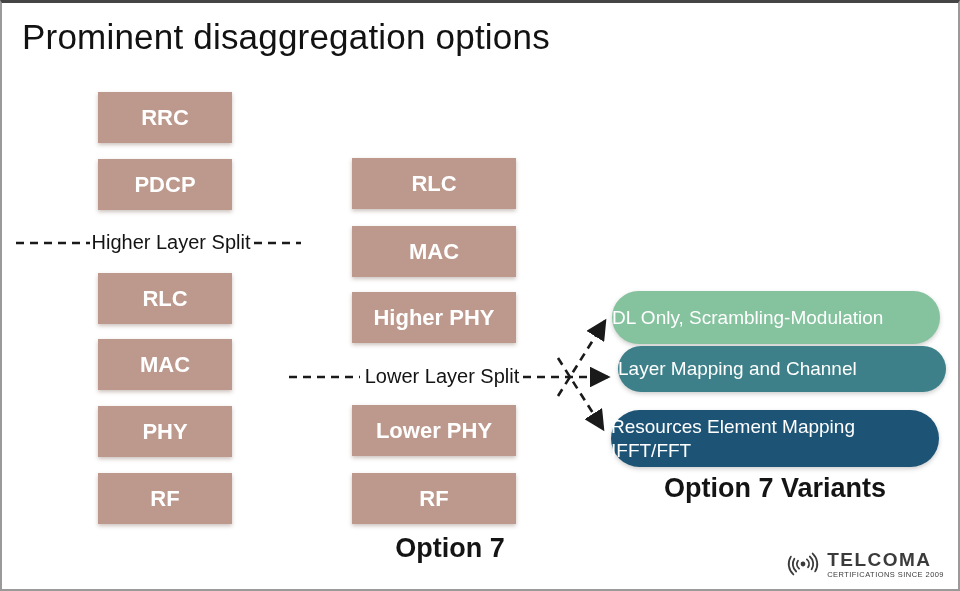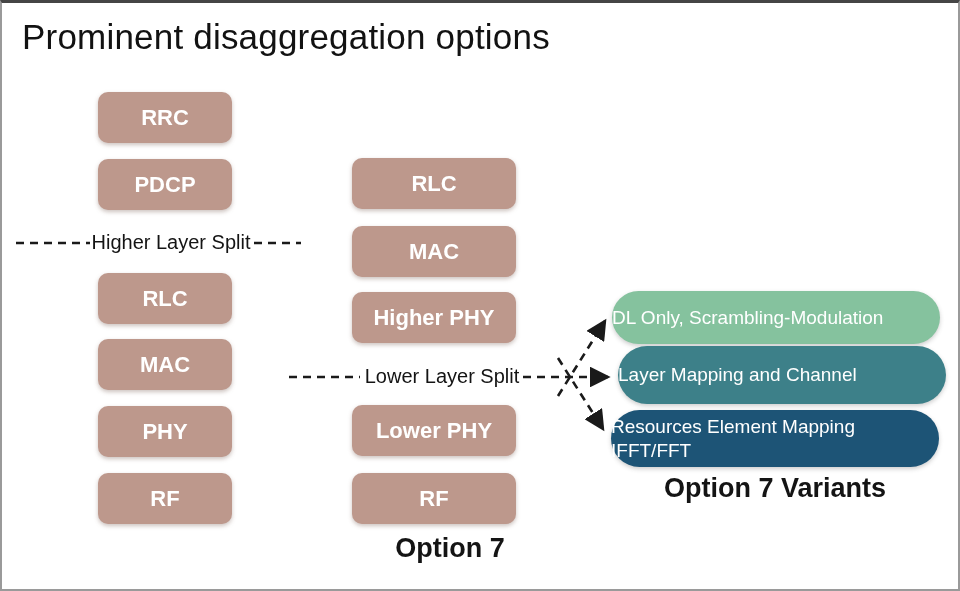--- a/index.html
+++ b/index.html
@@ -11,21 +11,21 @@
   }
   .title {
     position:absolute; left:20px; top:14px;
     font-size:35px; font-weight:400; color:#121212; letter-spacing:0.2px;
   }
   .arrow-layer { position:absolute; left:0; top:0; width:960px; height:591px; pointer-events:none; }
   .dash { stroke:#1a1a1a; stroke-width:2.6; stroke-dasharray:8 6; fill:none; }
 
   .stack-box {
     position:absolute; width:134px; height:51px; background:#bd988c;
-    border-radius:10px; color:#ffffff; font-size:22px; font-weight:700;
+    border-radius:0; color:#ffffff; font-size:22px; font-weight:700;
     display:flex; align-items:center; justify-content:center;
     box-shadow:0 2px 4px rgba(110,80,70,0.35); text-align:center;
   }
   .col2 { left:96px; }
   .col7 { left:350px; width:164px; }
 
   .col-label {
     position:absolute; top:530px; font-size:27px; font-weight:700;
     color:#141414; text-align:center;
   }
@@ -33,21 +33,21 @@
     position:absolute; font-size:20px; font-weight:500; color:#141414;
     text-align:center; white-space:nowrap;
   }
 
   .variant {
     position:absolute; width:328px; color:#ffffff; font-size:19px;
     display:flex; flex-direction:column; align-items:flex-start; justify-content:center;
     text-align:center; line-height:24px; box-shadow:0 2px 4px rgba(60,60,60,0.25);
   }
   .variant-green { left:610px; top:288px; height:53px; border-radius:27px; background:#85c29e; }
-  .variant-teal  { left:616px; top:343px; height:58px; border-radius:31px; background:#3d8089; }
+  .variant-teal  { left:616px; top:343px; height:46px; border-radius:31px; background:#3d8089; }
   .variant-navy  { left:609px; top:407px; height:57px; border-radius:29px; background:#1d5476; }
   .variant span { display:block; }
 
   .variants-label {
     position:absolute; left:609px; top:470px; width:328px;
     font-size:27px; font-weight:700; color:#141414; text-align:center;
   }
 
   .logo { position:absolute; right:14px; bottom:8px; display:flex; align-items:center; gap:3px; }
   .logo-text { display:flex; flex-direction:column; line-height:1; }
@@ -98,14 +98,31 @@
   </div>
   <div class="variant variant-teal">
     <span>Layer Mapping and Channel</span>
   </div>
   <div class="variant variant-navy">
     <span>Resources Element Mapping</span>
     <span>IFFT/FFT</span>
   </div>
   <div class="variants-label">Option 7 Variants</div>
 
+  <div class="logo">
+    <svg width="42" height="34" viewBox="0 0 42 34">
+      <g stroke="#3b3b3b" fill="none" stroke-width="1.8" stroke-linecap="round" transform="rotate(-8 21 17)">
+        <circle cx="21" cy="17" r="2.4" fill="#3b3b3b" stroke="none"></circle>
+        <path d="M16.5 13 a6 6 0 0 0 0 8"></path>
+        <path d="M13.2 10.5 a10 10 0 0 0 0 13"></path>
+        <path d="M10 8 a14 14 0 0 0 0 18"></path>
+        <path d="M25.5 13 a6 6 0 0 1 0 8"></path>
+        <path d="M28.8 10.5 a10 10 0 0 1 0 13"></path>
+        <path d="M32 8 a14 14 0 0 1 0 18"></path>
+      </g>
+    </svg>
+    <div class="logo-text">
+      <span class="logo-name">TELCOMA</span>
+      <span class="logo-tagline">CERTIFICATIONS SINCE 2009</span>
+    </div>
+  </div>
 
 </div>
 
 </body></html>

